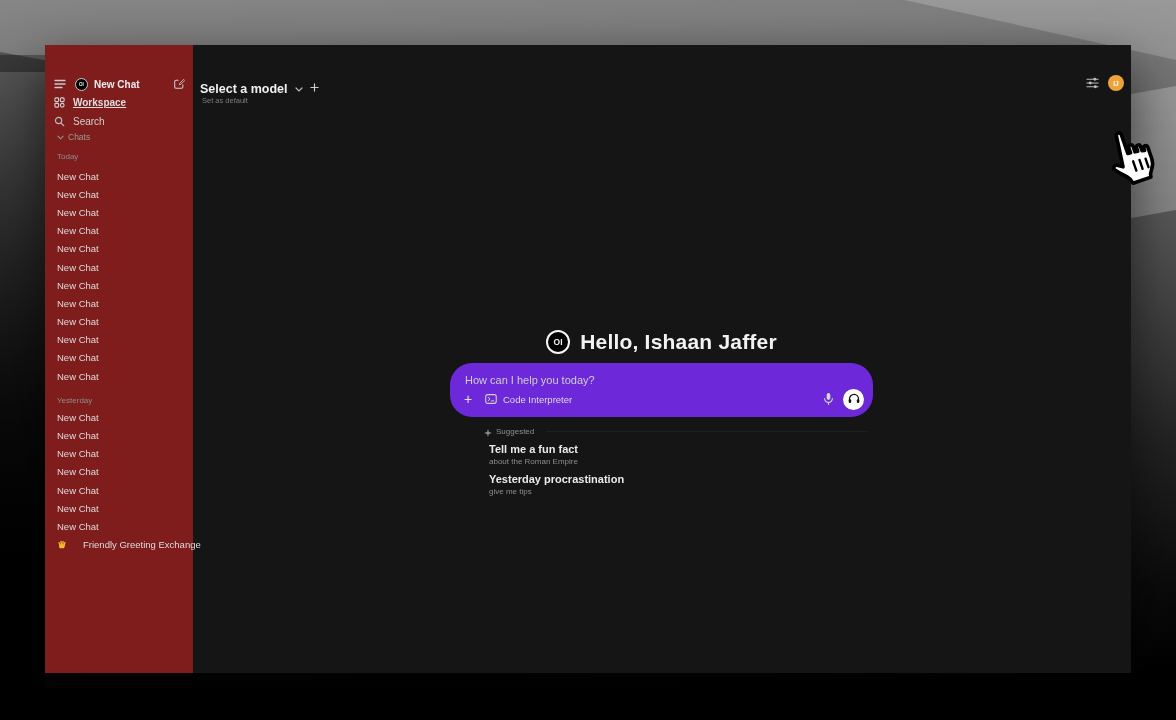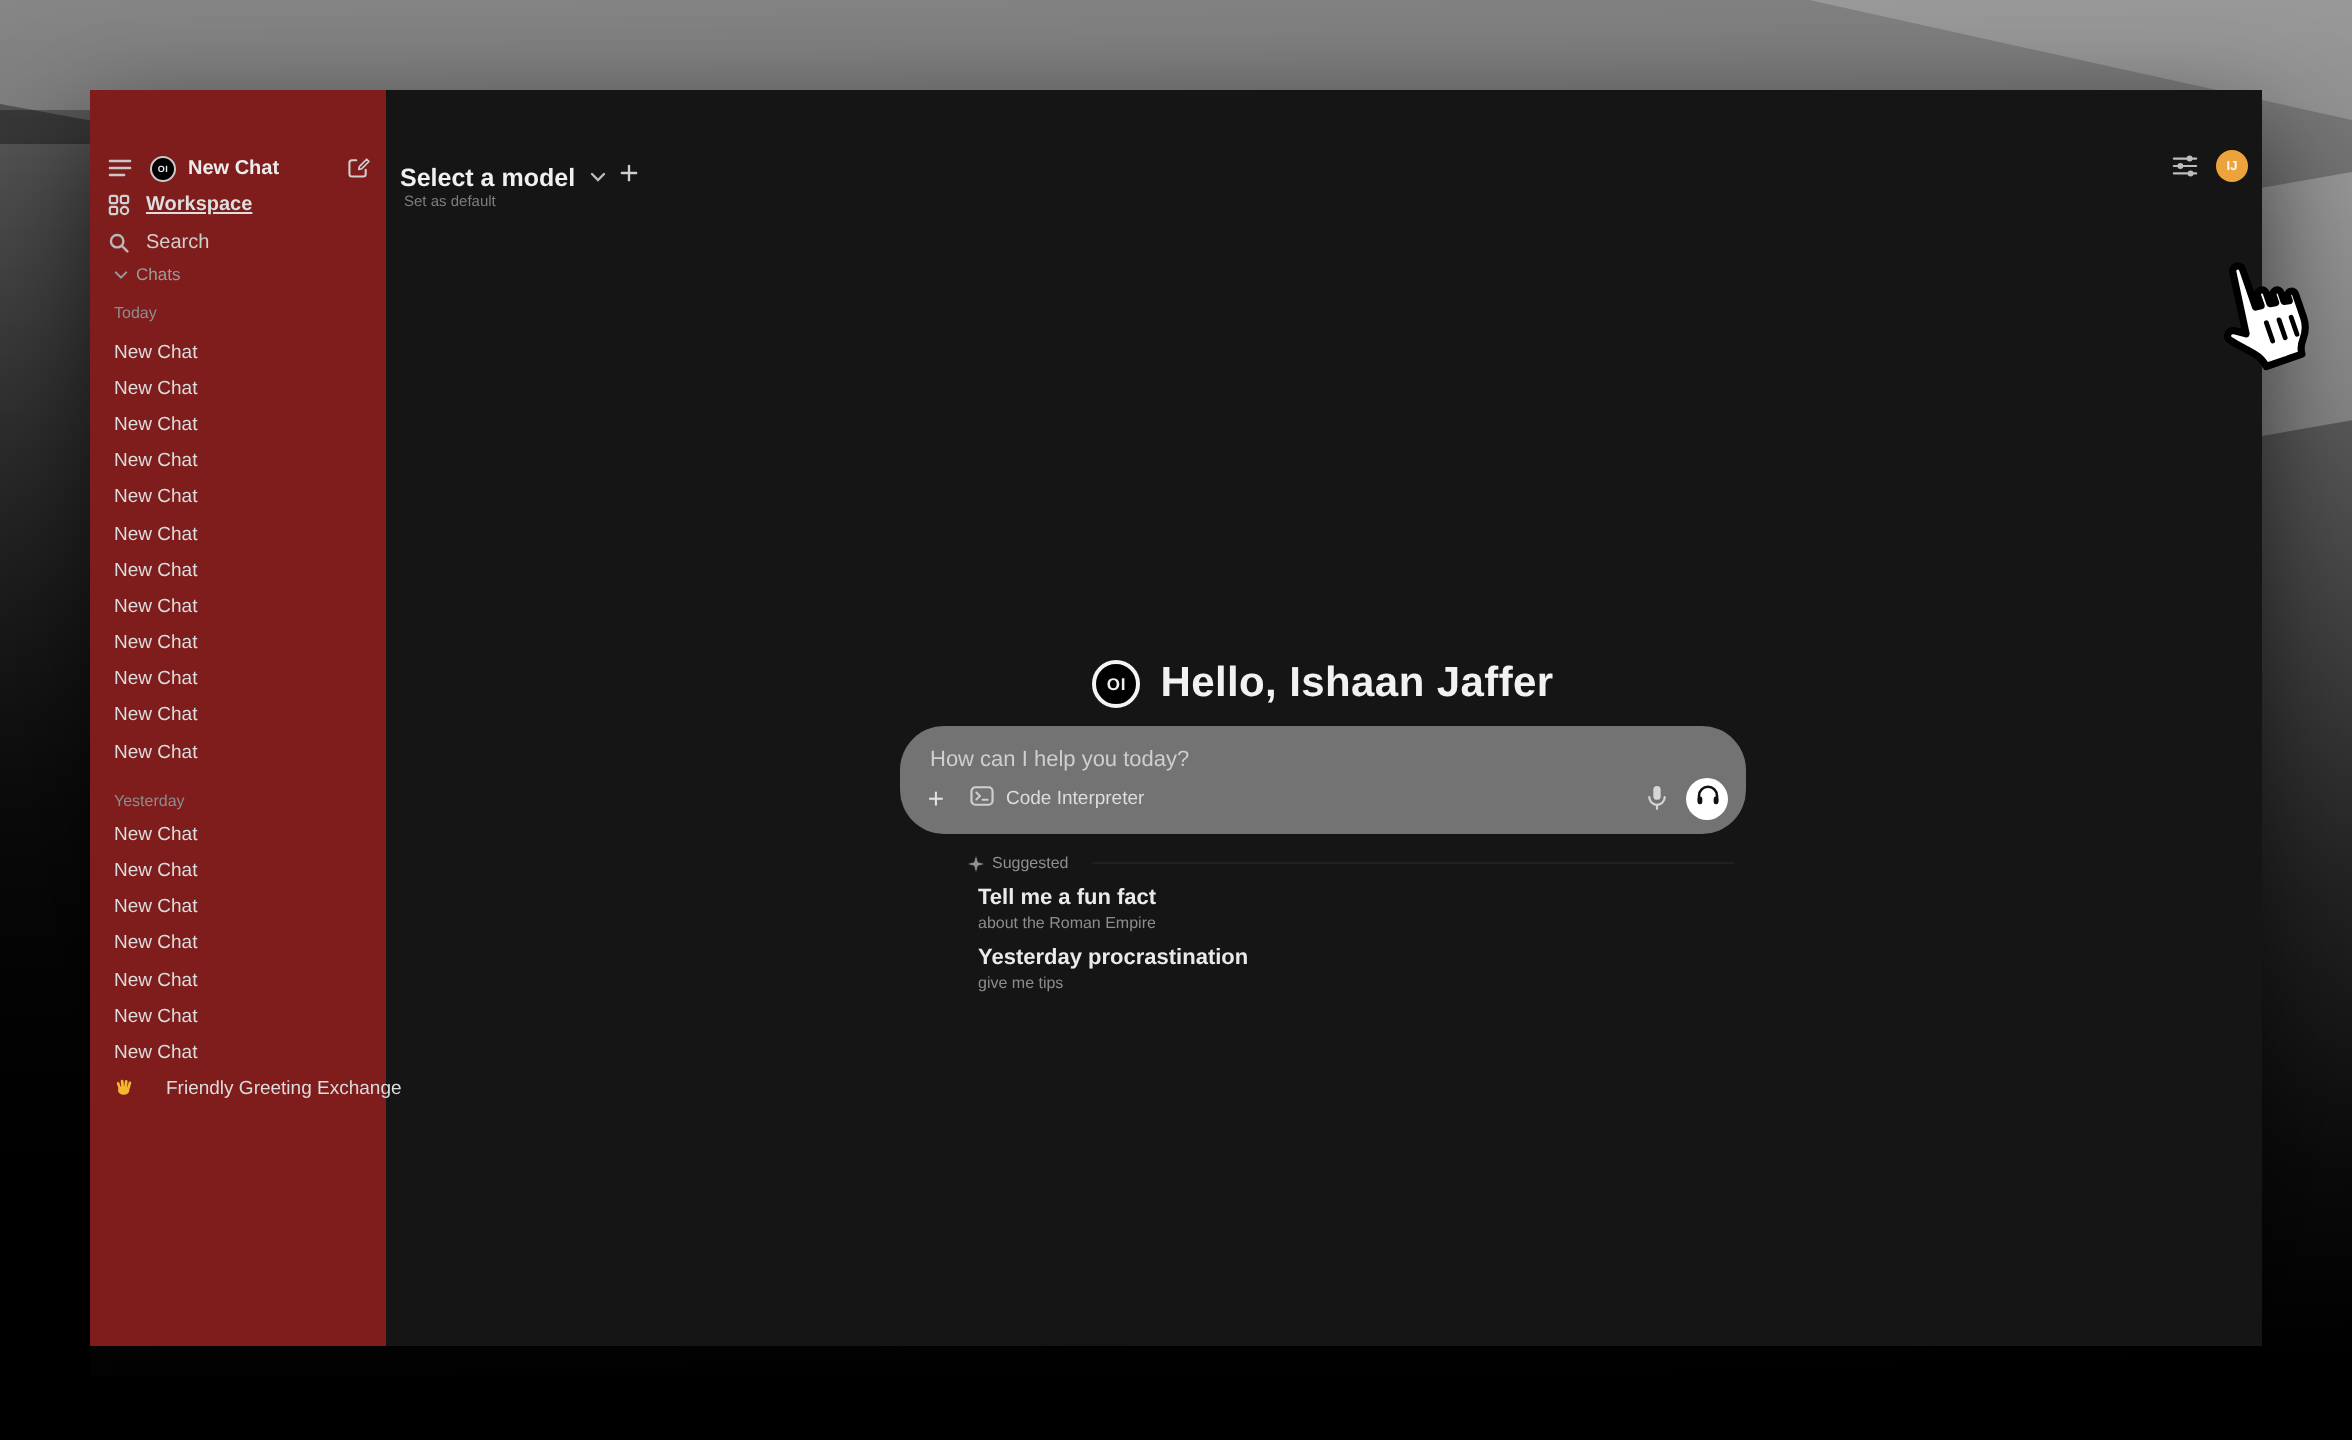--- a/index.html
+++ b/index.html
@@ -57,21 +57,21 @@
   .header-right { position:absolute; top:30px; right:7px; display:flex; align-items:center; gap:9px; }
   .avatar { width:16px; height:16px; border-radius:50%; display:flex; align-items:center;
     justify-content:center; font-size:6.5px; font-weight:bold; color:rgba(255,255,255,.92); }
 
   
   .center-col { position:absolute; left:257px; top:283px; width:423px; }
   .greeting { display:flex; align-items:center; justify-content:center; gap:10px; height:28px; }
   .logo-lg { width:24px; height:24px; border:2px solid #f4f4f4; font-size:8.5px; letter-spacing:.3px; }
   .greeting-text { font-size:21px; font-weight:600; color:#f2f2f2; letter-spacing:.2px; }
 
-  .composer { position:relative; margin-top:7px; height:54px; border-radius:22px; background:#737373; }
+  .composer { position:relative; margin-top:7px; height:54px; border-radius:22px; background:#6d28d9; }
   .composer-placeholder { position:absolute; left:15px; top:11px; font-size:11px; color:#cfcfcf; }
   .composer-bottom { position:absolute; left:11px; right:9px; bottom:7px; height:22px;
     display:flex; align-items:center; }
   .plus-btn { width:14px; font-size:14px; color:#e3e3e3; line-height:1; text-align:center; cursor:pointer; }
   .ci-chip { display:flex; align-items:center; gap:6px; margin-left:10px; cursor:pointer; }
   .ci-label { font-size:9.5px; color:#dcdcdc; }
   .spacer { flex:1; }
   .mic-btn { margin-right:9px; cursor:pointer; }
   .call-btn { width:21px; height:21px; border-radius:50%; background:#fff; display:flex;
     align-items:center; justify-content:center; cursor:pointer; }

